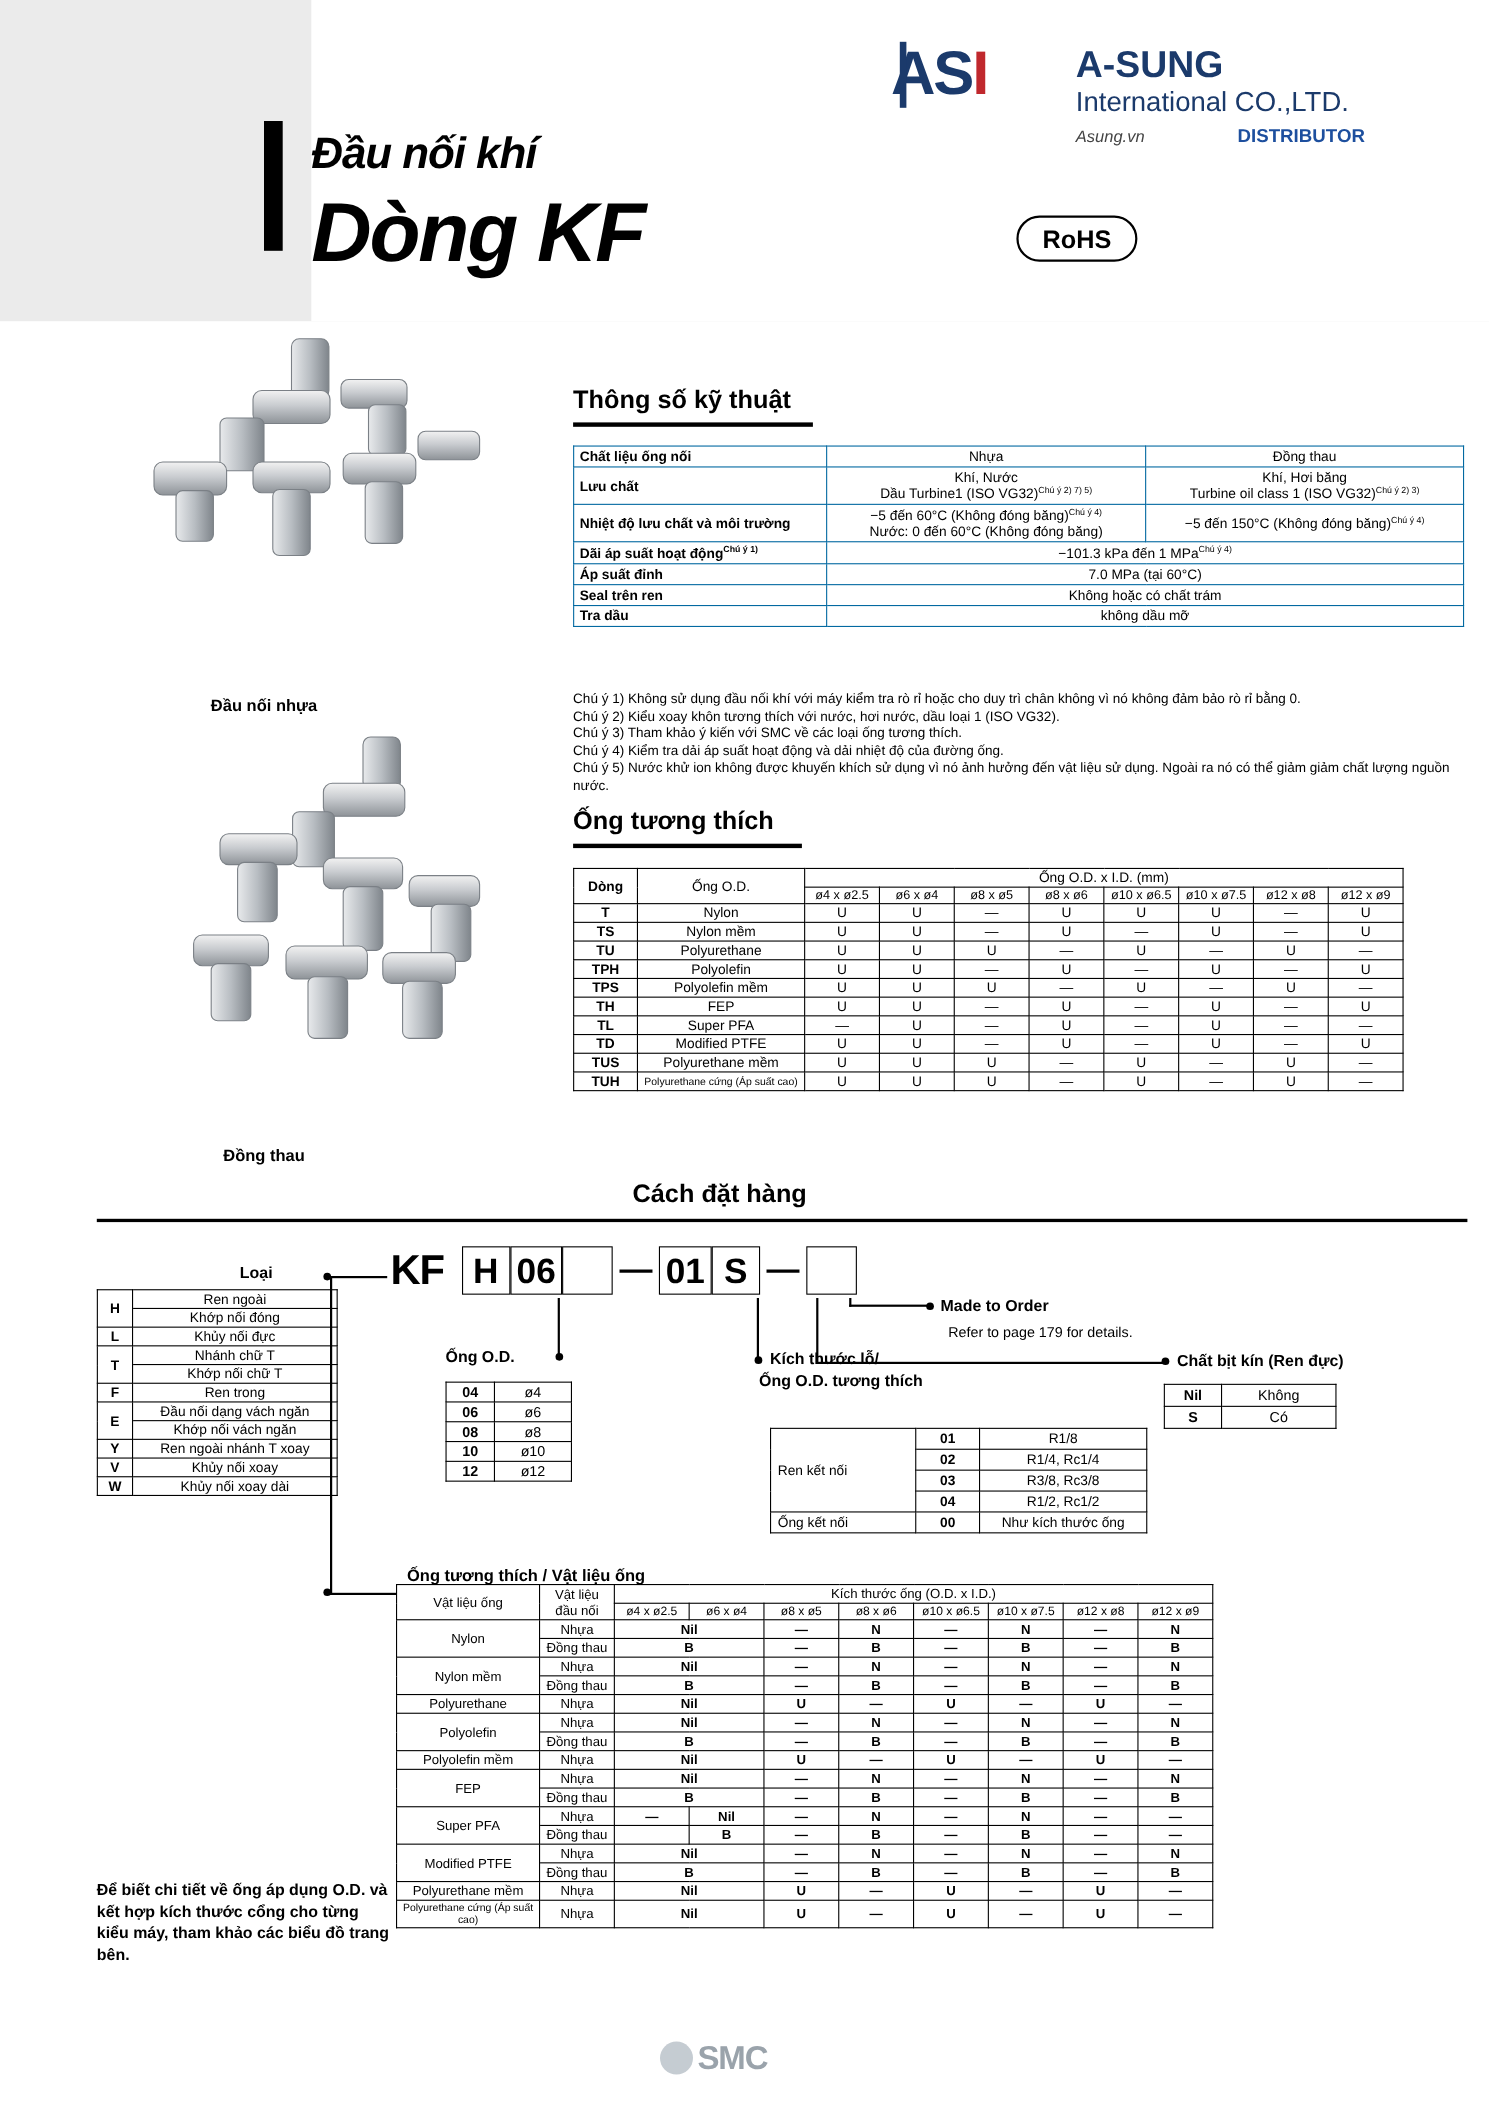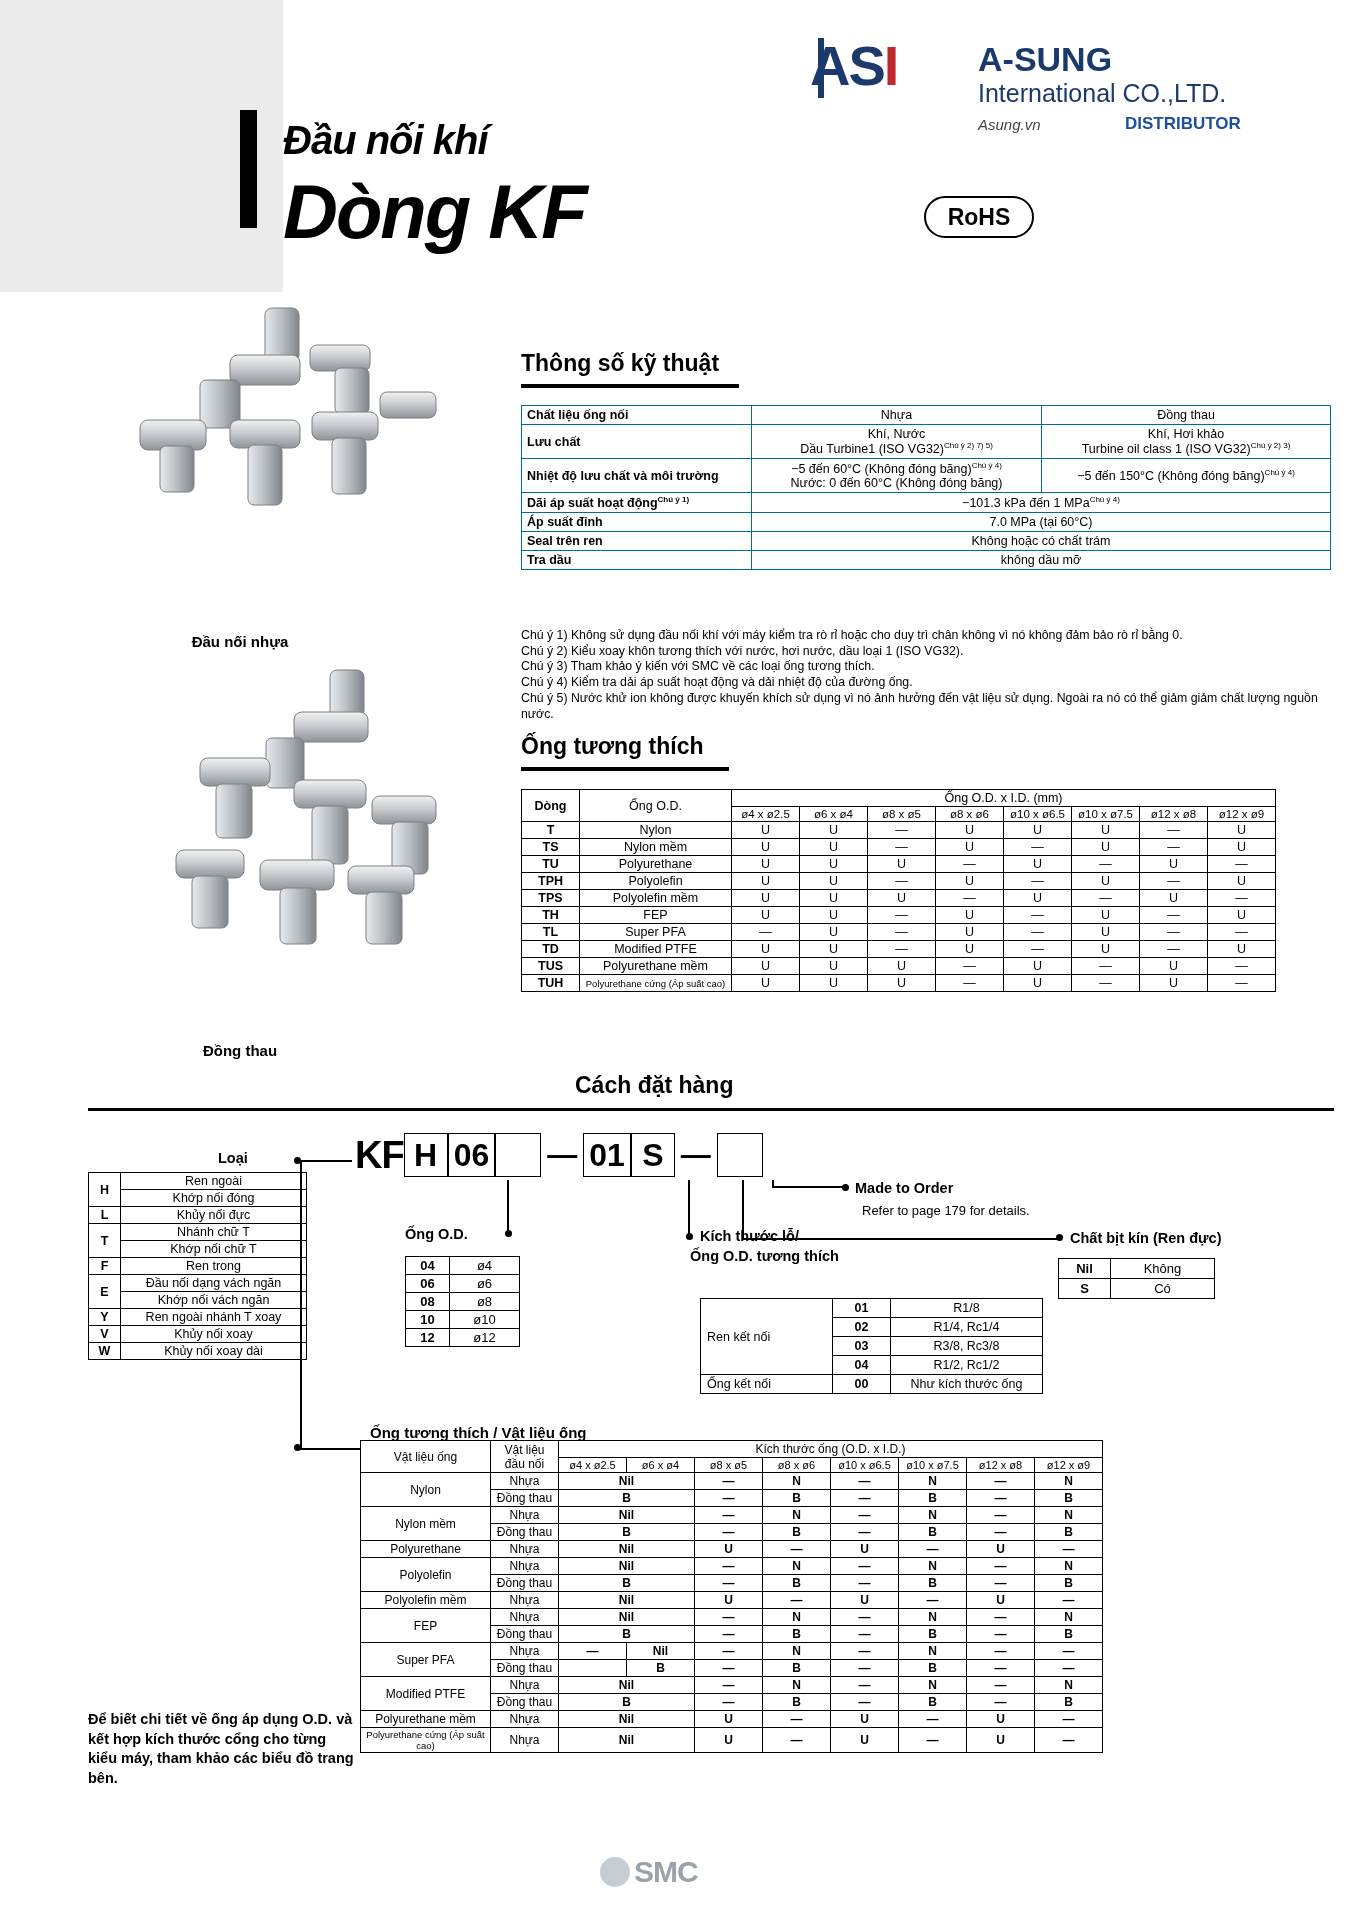--- a/index.html
+++ b/index.html
@@ -64,21 +64,21 @@
   .tube-tbl .dong { width:58px; font-weight:bold; }
   .tube-tbl .od { width:152px; }
   .tube-tbl .sz { width:68px; font-size:11.5px; }
   .tube-tbl .small-label { font-size:9.5px; }
 
   
   .order-head { position:absolute; left:575px; top:1072px; font-size:23px; font-weight:bold; }
   .order-rule { position:absolute; left:88px; top:1108px; width:1246px; height:3px; background:#000; }
 
   .code-row { position:absolute; left:355px; top:1130px; height:50px; display:flex; align-items:center; }
-  .code-kf { font-size:38px; font-weight:bold; letter-spacing:-1px; margin-right:0; }
+  .code-kf { font-size:38px; font-weight:bold; letter-spacing:-1px; margin-right:16px; }
   .cbox { border:1.5px solid #000; height:44px; min-width:44px; display:flex; align-items:center; justify-content:center; font-size:32px; font-weight:bold; padding:0 5px; }
   .cbox.empty { width:46px; }
   .dash { font-size:30px; font-weight:bold; margin:0 6px; }
 
   .lead { position:absolute; background:#000; }
   .dotm { position:absolute; width:7px; height:7px; background:#000; border-radius:50%; }
 
   .lbl-bold { position:absolute; font-size:14.5px; font-weight:bold; }
   .lbl-norm { position:absolute; font-size:13px; }
 
@@ -203,21 +203,21 @@
       <td class="ctr" style="width:290px;">Nhựa</td>
       <td class="ctr">Đồng thau</td>
     </tr>
     <tr>
       <td class="lbl">Lưu chất</td>
       <td class="ctr">
         <span>Khí, Nước</span><br>
         <span>Dầu Turbine1 (ISO VG32)</span><span class="sup">Chú ý 2) 7) 5)</span>
       </td>
       <td class="ctr">
-        <span>Khí, Hơi khảo</span><br>
+        <span>Khí, Hơi băng</span><br>
         <span>Turbine oil class 1 (ISO VG32)</span><span class="sup">Chú ý 2) 3)</span>
       </td>
     </tr>
     <tr>
       <td class="lbl">Nhiệt độ lưu chất và môi trường</td>
       <td class="ctr">
         <span>−5 đến 60°C (Không đóng băng)</span><span class="sup">Chú ý 4)</span><br>
         <span>Nước: 0 đến 60°C (Không đóng băng)</span>
       </td>
       <td class="ctr">

